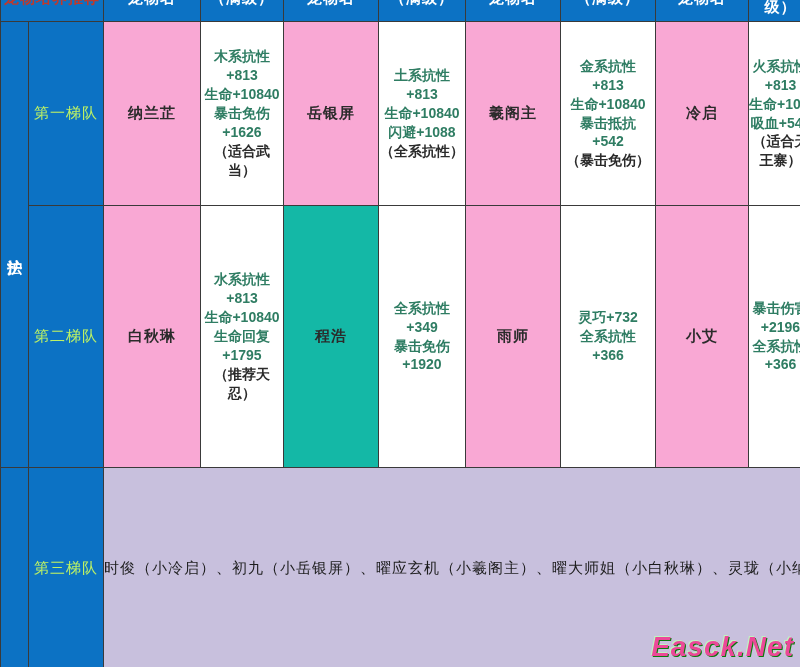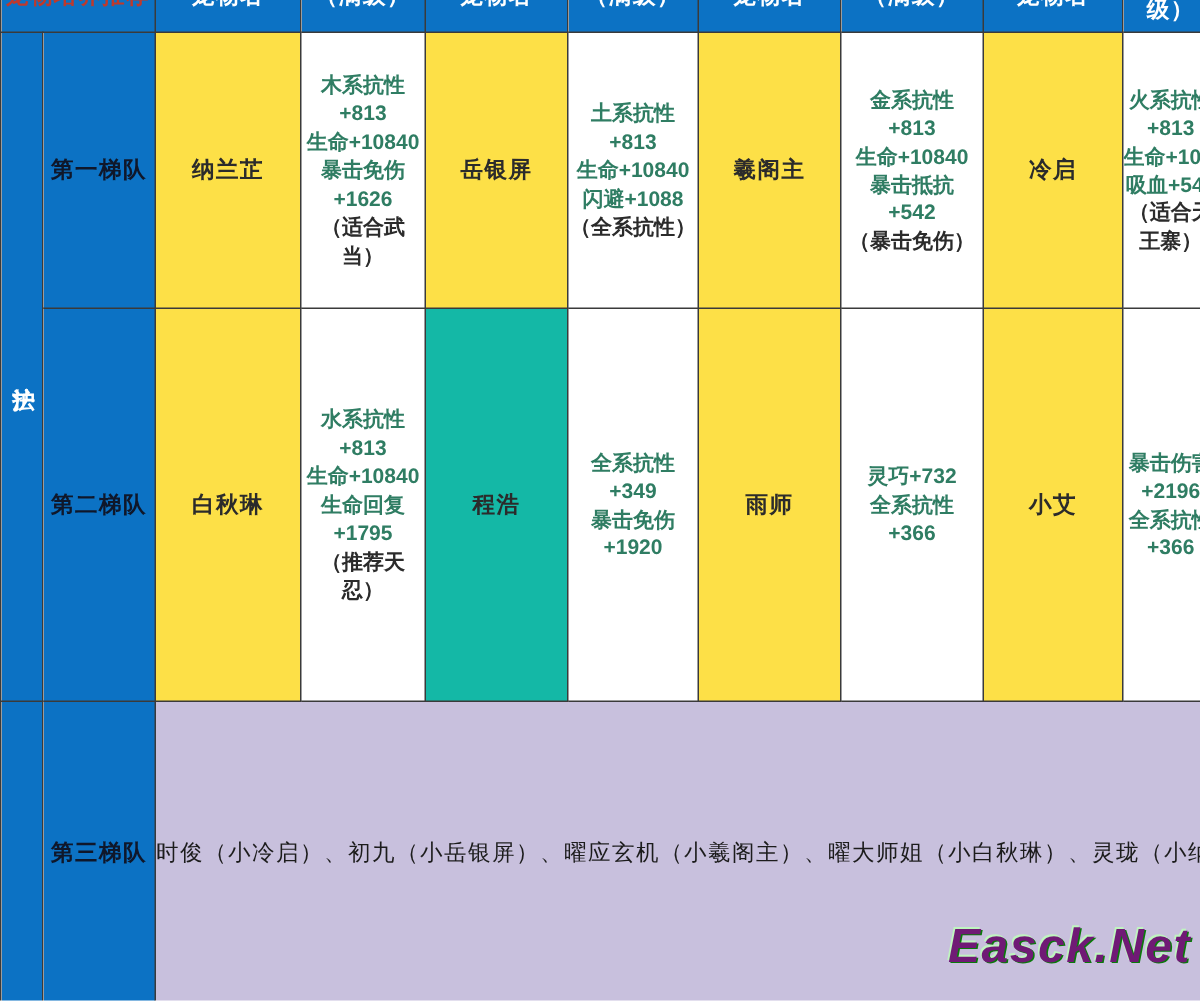--- a/index.html
+++ b/index.html
@@ -44,27 +44,27 @@
     letter-spacing:1px;
   }
   .side .vert{
     writing-mode:vertical-rl;
     text-orientation:upright;
     display:inline-block;
     line-height:1.1;
     letter-spacing:2px;
   }
   .tier{
-    background:#0c72c4;color:#0f172a;font-size:15px;font-weight:bold;
+    background:#0c72c4;color:#bef264;font-size:15px;font-weight:normal;
     letter-spacing:1px;
   }
 
   
   .pet{
-    background:#fde047;color:#2b2b2b;font-size:15px;font-weight:bold;
+    background:#f9a8d4;color:#2b2b2b;font-size:15px;font-weight:bold;
     letter-spacing:1px;
   }
   .pet.lav{background:#14b8a6;}
 
   
   .stat{
     background:#ffffff;color:#2f7d63;font-size:14px;font-weight:bold;
     line-height:1.35;
     padding:2px 2px;
   }
@@ -74,23 +74,23 @@
   
   .tier3{
     background:#c8c0dd;color:#1c1c1c;font-size:15px;
     text-align:center;letter-spacing:1px;
     white-space:nowrap;
     padding:0 6px;
   }
 
   
   .watermark{
-    position:absolute;right:6px;bottom:18px;
-    font-size:32px;font-weight:bold;font-style:italic;
-    color:#701a75;
+    position:absolute;right:6px;bottom:4px;
+    font-size:28px;font-weight:bold;font-style:italic;
+    color:#ec4899;
     text-shadow:1px 1px 0 #0a7a0a, -1px -1px 0 #bff5bf;
     letter-spacing:1px;
     pointer-events:none;
   }
 </style>
 </head>
 <body>
 
 <div class="sheet">
 

